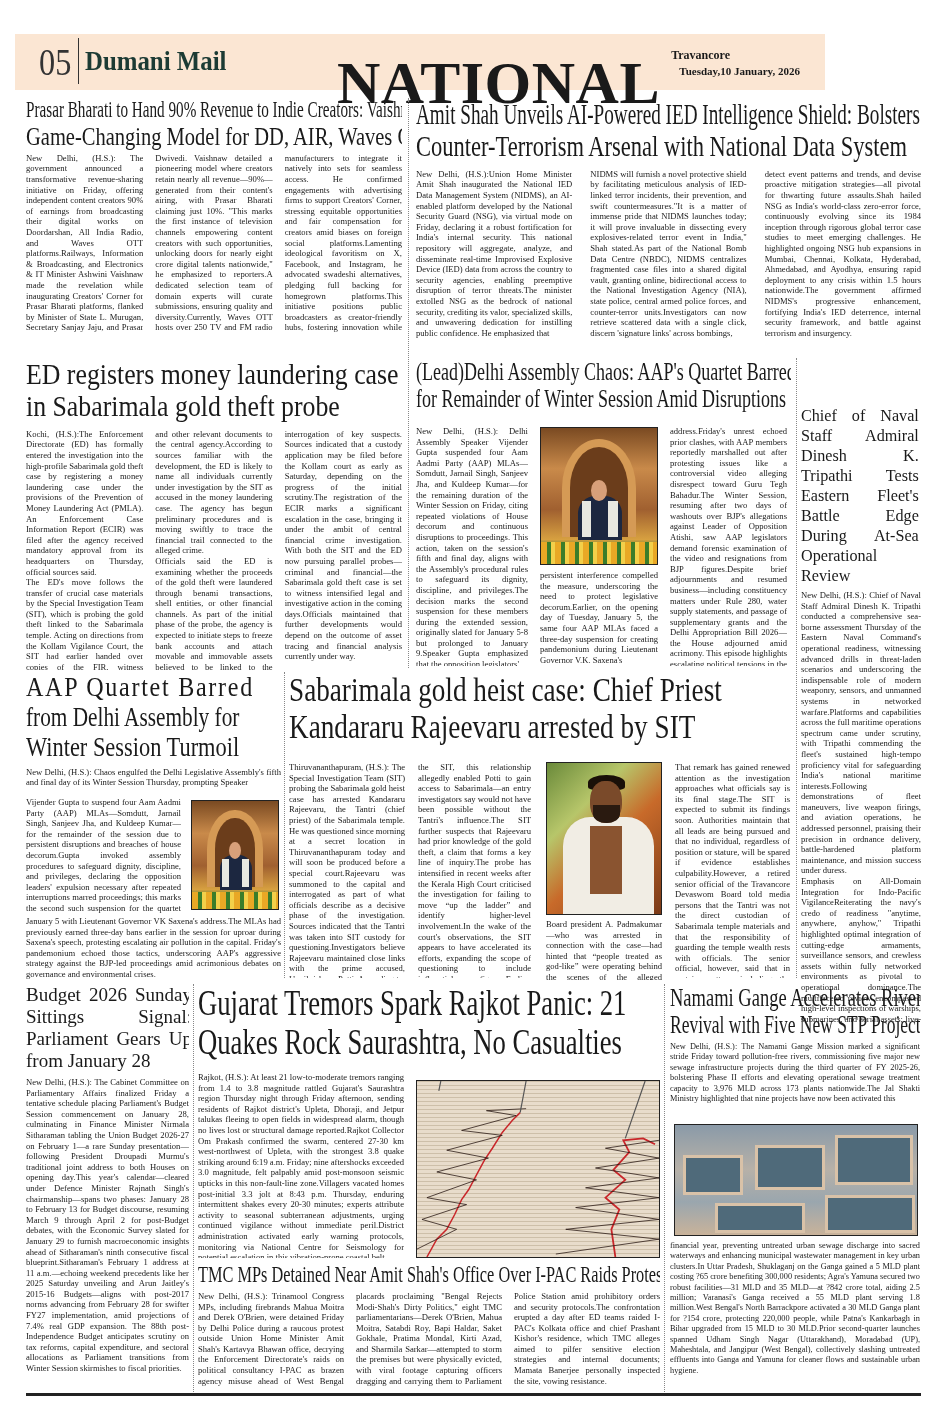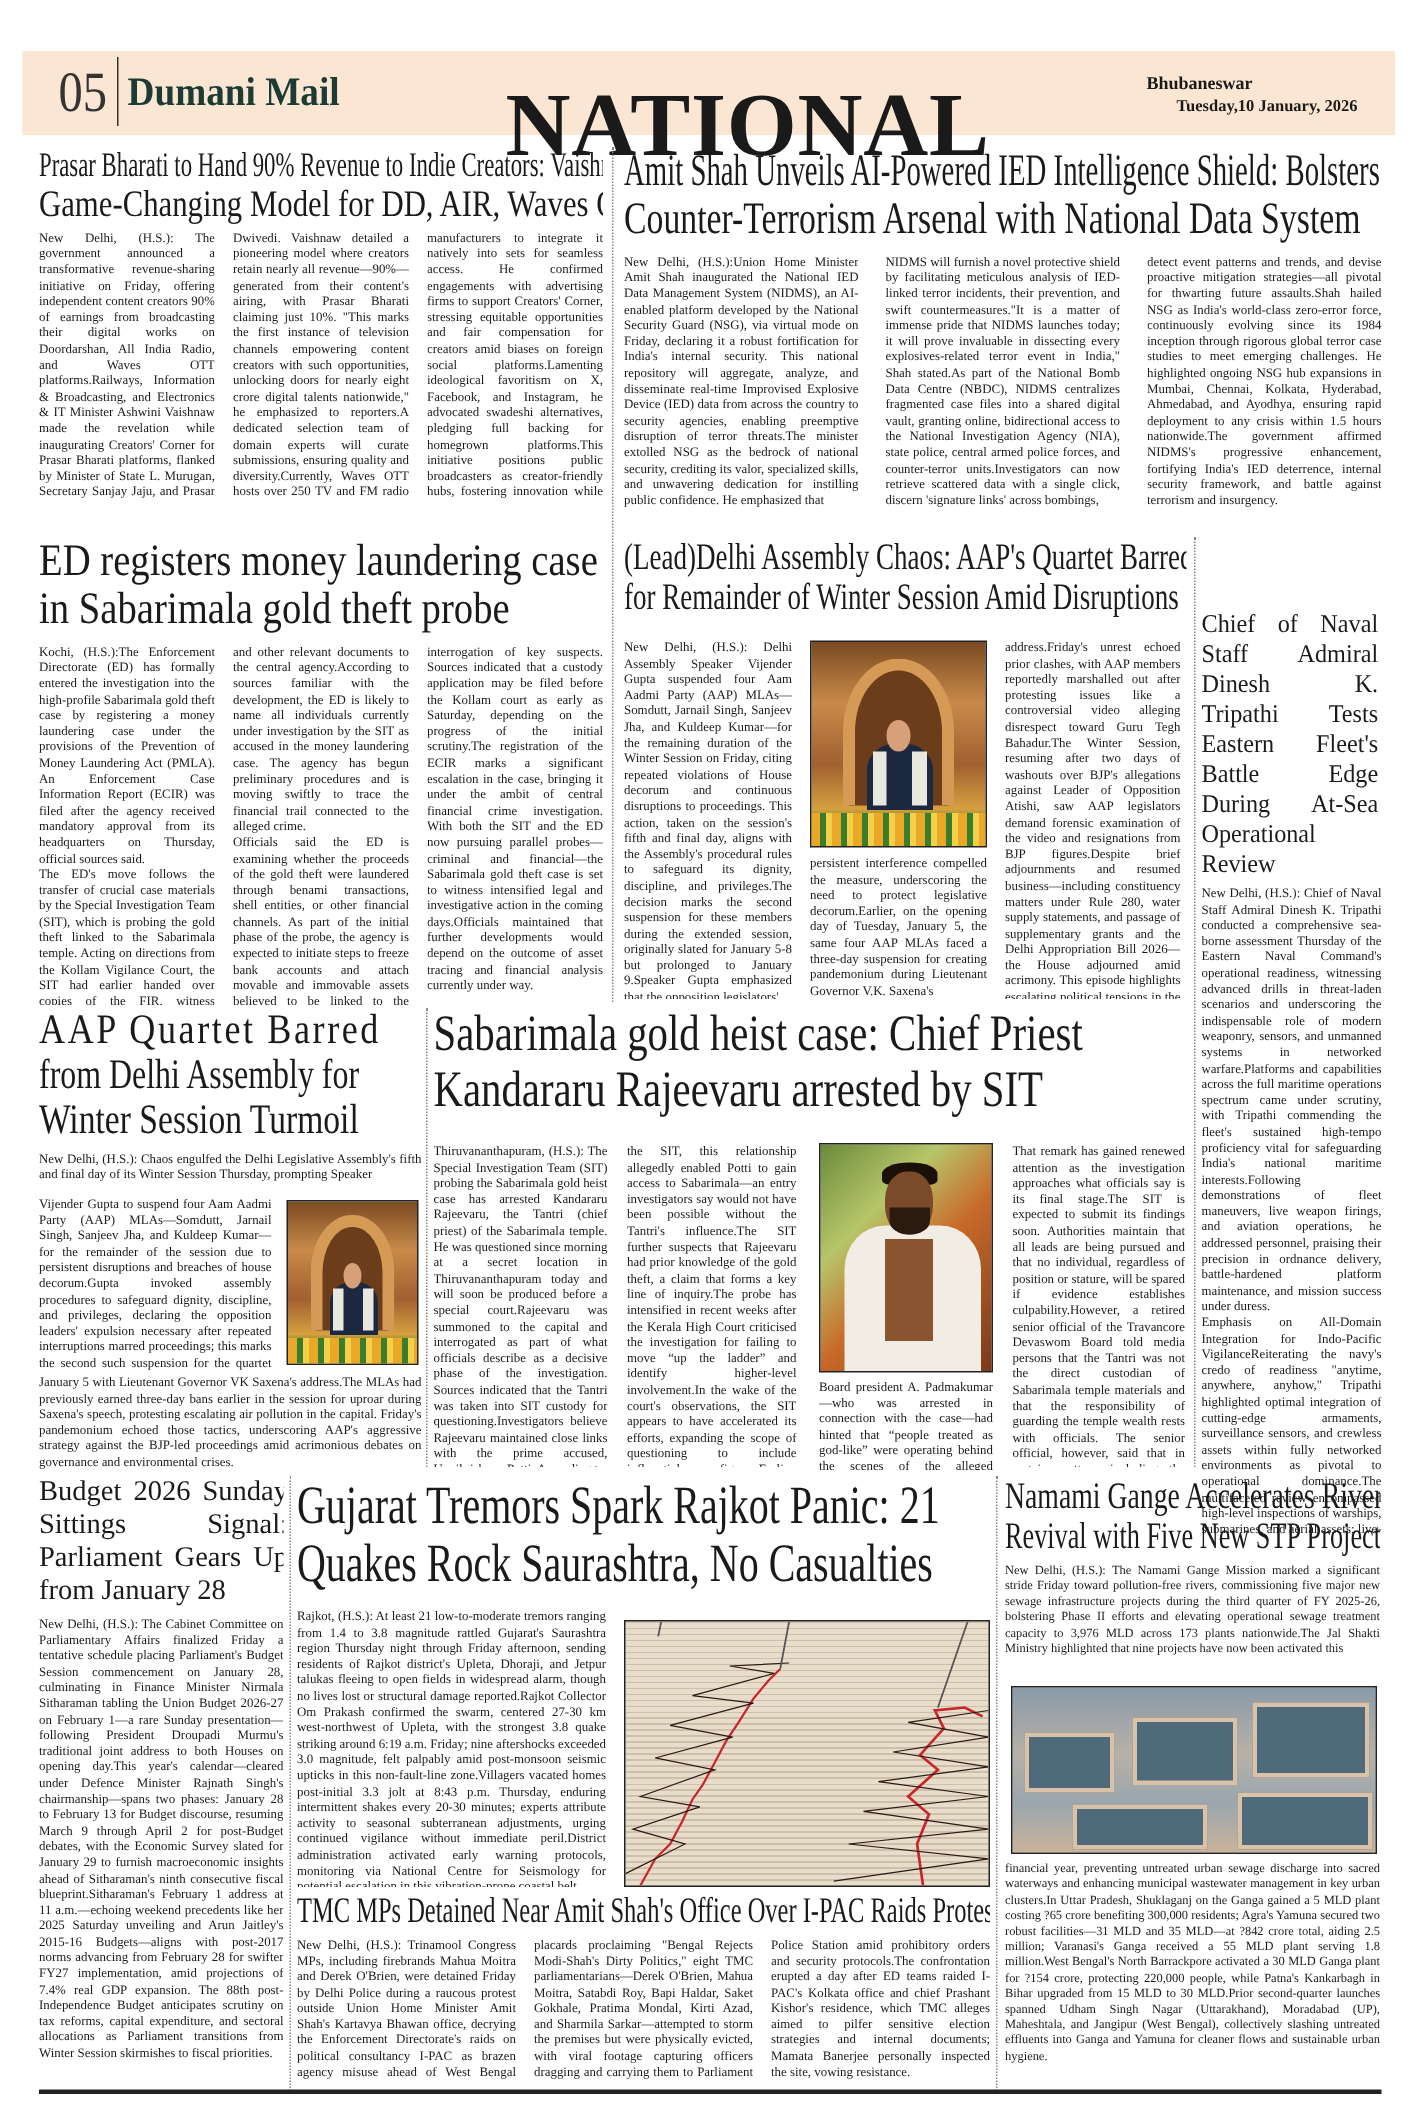--- a/index.html
+++ b/index.html
@@ -1,19 +1,19 @@
 <!DOCTYPE html>
 <html><head>
 <meta charset="utf-8">
 <style>
   * { box-sizing: border-box; margin: 0; padding: 0; }
   html, body { width: 945px; height: 1417px; background: #ffffff; overflow: hidden; }
   body { font-family: "Liberation Serif", "DejaVu Serif", serif; color: #1a1a1a; position: relative; }
 
-  .masthead { position: absolute; left: 15px; top: 34px; width: 915px; height: 56px; background: #fbe6d3; }
+  .masthead { position: absolute; left: 15px; top: 34px; width: 810px; height: 56px; background: #fbe6d3; }
   .mh-page { position: absolute; left: 24px; top: 8px; font-size: 38px; line-height: 40px; color: #333; font-family: "Liberation Serif", serif; font-weight: normal; transform: scaleX(0.85); transform-origin: left; }
   .mh-sep { position: absolute; left: 63px; top: 4px; width: 1px; height: 46px; background: #333; }
   .mh-brand { position: absolute; left: 70px; top: 12px; font-size: 27px; font-weight: bold; color: #1c3b34; font-family: "Liberation Serif", serif; transform: scaleX(0.92); transform-origin: left; white-space: nowrap; }
   .mh-section { position: absolute; left: 322px; top: 1px; font-size: 60px; font-weight: bold; color: #1a1a1a; letter-spacing: 0.5px; font-family: "Liberation Serif", serif; white-space: nowrap; margin-top: 14px; }
   .mh-city { position: absolute; right: 95px; top: 14px; font-size: 12px; font-weight: bold; font-family: "Liberation Serif", serif; }
   .mh-date { position: absolute; right: 25px; top: 31px; font-size: 11px; font-weight: bold; font-family: "Liberation Serif", serif; }
 
   .art { position: absolute; overflow: hidden; }
   .hl { font-family: "Liberation Serif", serif; font-weight: normal; color: #1a1a1a; line-height: 1.08; transform-origin: left top; white-space: nowrap; }
   .cols { display: flex; gap: 12px; }
@@ -46,21 +46,21 @@
   .caption { font-size: 8.6px; line-height: 10.6px; text-align: justify; }
 </style>
 </head>
 <body>
 
 <div class="masthead">
   <div class="mh-page">05</div>
   <div class="mh-sep"></div>
   <div class="mh-brand">Dumani Mail</div>
   <div class="mh-section">NATIONAL</div>
-  <div class="mh-city">Bhubaneswar</div>
+  <div class="mh-city">Travancore</div>
   <div class="mh-date">Tuesday,10 January, 2026</div>
 </div>
 
 <div class="art" style="left:26px; top:98px; width:376px; height:256px;">
   <div class="hl" style="font-size:23px; transform:scaleX(0.66);">Prasar Bharati to Hand 90% Revenue to Indie Creators: Vaishnaw Unveils</div>
   <div class="hl" style="font-size:25px; transform:scaleX(0.82);">Game-Changing Model for DD, AIR, Waves OTT</div>
   <div class="cols" style="margin-top:3px;">
     <div class="col" style="height:180px;">New Delhi, (H.S.): The government announced a transformative revenue-sharing initiative on Friday, offering independent content creators 90% of earnings from broadcasting their digital works on Doordarshan, All India Radio, and Waves OTT platforms.Railways, Information &amp; Broadcasting, and Electronics &amp; IT Minister Ashwini Vaishnaw made the revelation while inaugurating Creators' Corner for Prasar Bharati platforms, flanked by Minister of State L. Murugan, Secretary Sanjay Jaju, and Prasar Bharati CEO Gaurav</div>
     <div class="col" style="height:180px;">Dwivedi. Vaishnaw detailed a pioneering model where creators retain nearly all revenue—90%—generated from their content's airing, with Prasar Bharati claiming just 10%. "This marks the first instance of television channels empowering content creators with such opportunities, unlocking doors for nearly eight crore digital talents nationwide," he emphasized to reporters.A dedicated selection team of domain experts will curate submissions, ensuring quality and diversity.Currently, Waves OTT hosts over 250 TV and FM radio channels, and Vaishnaw urged TV</div>
     <div class="col" style="height:180px;">manufacturers to integrate it natively into sets for seamless access. He confirmed engagements with advertising firms to support Creators' Corner, stressing equitable opportunities and fair compensation for creators amid biases on foreign social platforms.Lamenting ideological favoritism on X, Facebook, and Instagram, he advocated swadeshi alternatives, pledging full backing for homegrown platforms.This initiative positions public broadcasters as creator-friendly hubs, fostering innovation while bolstering India's digital ecosystem.</div>

